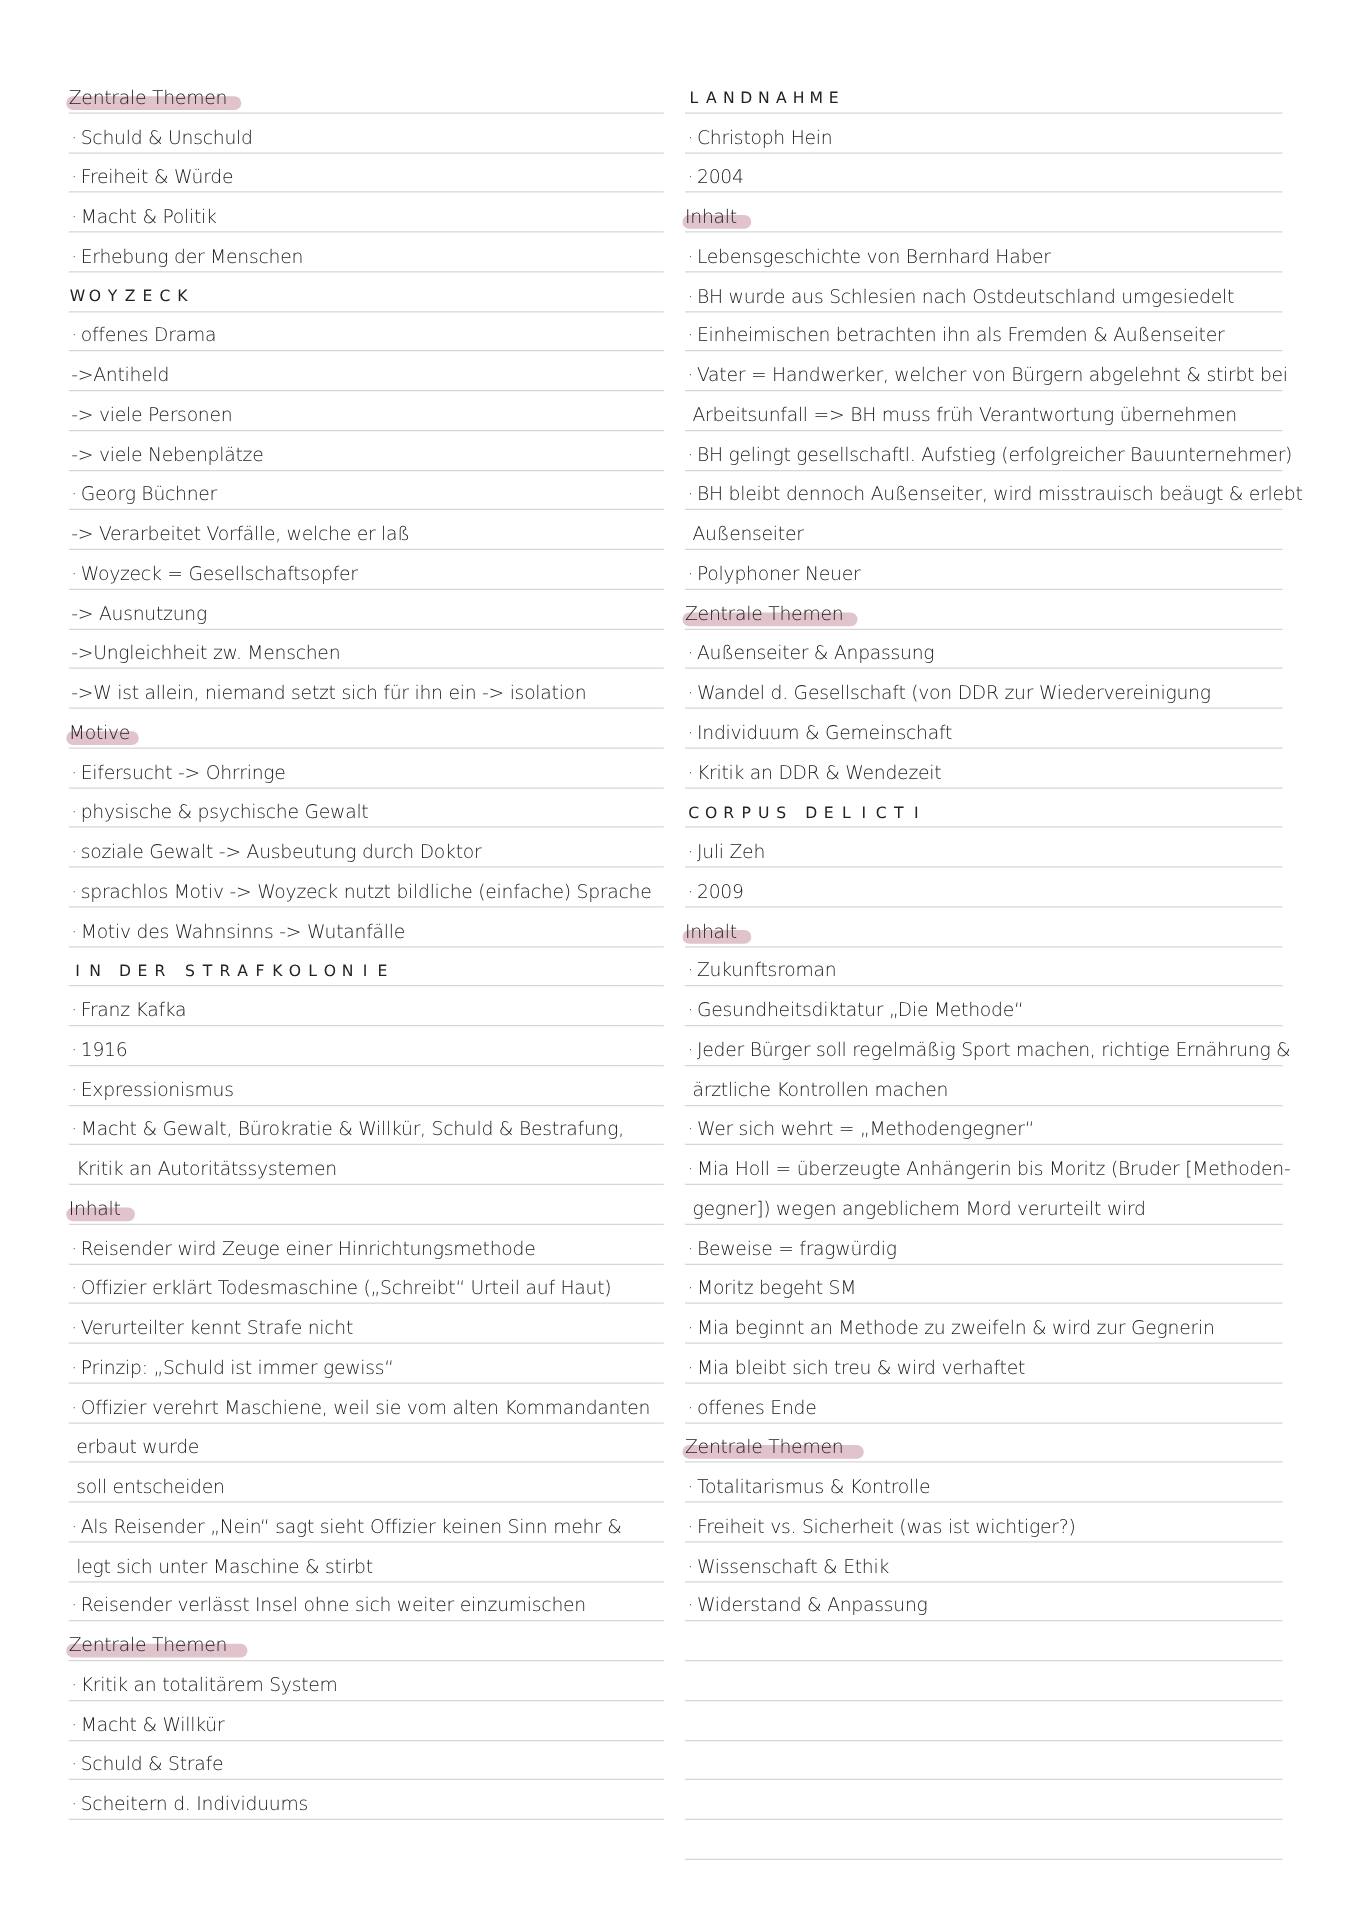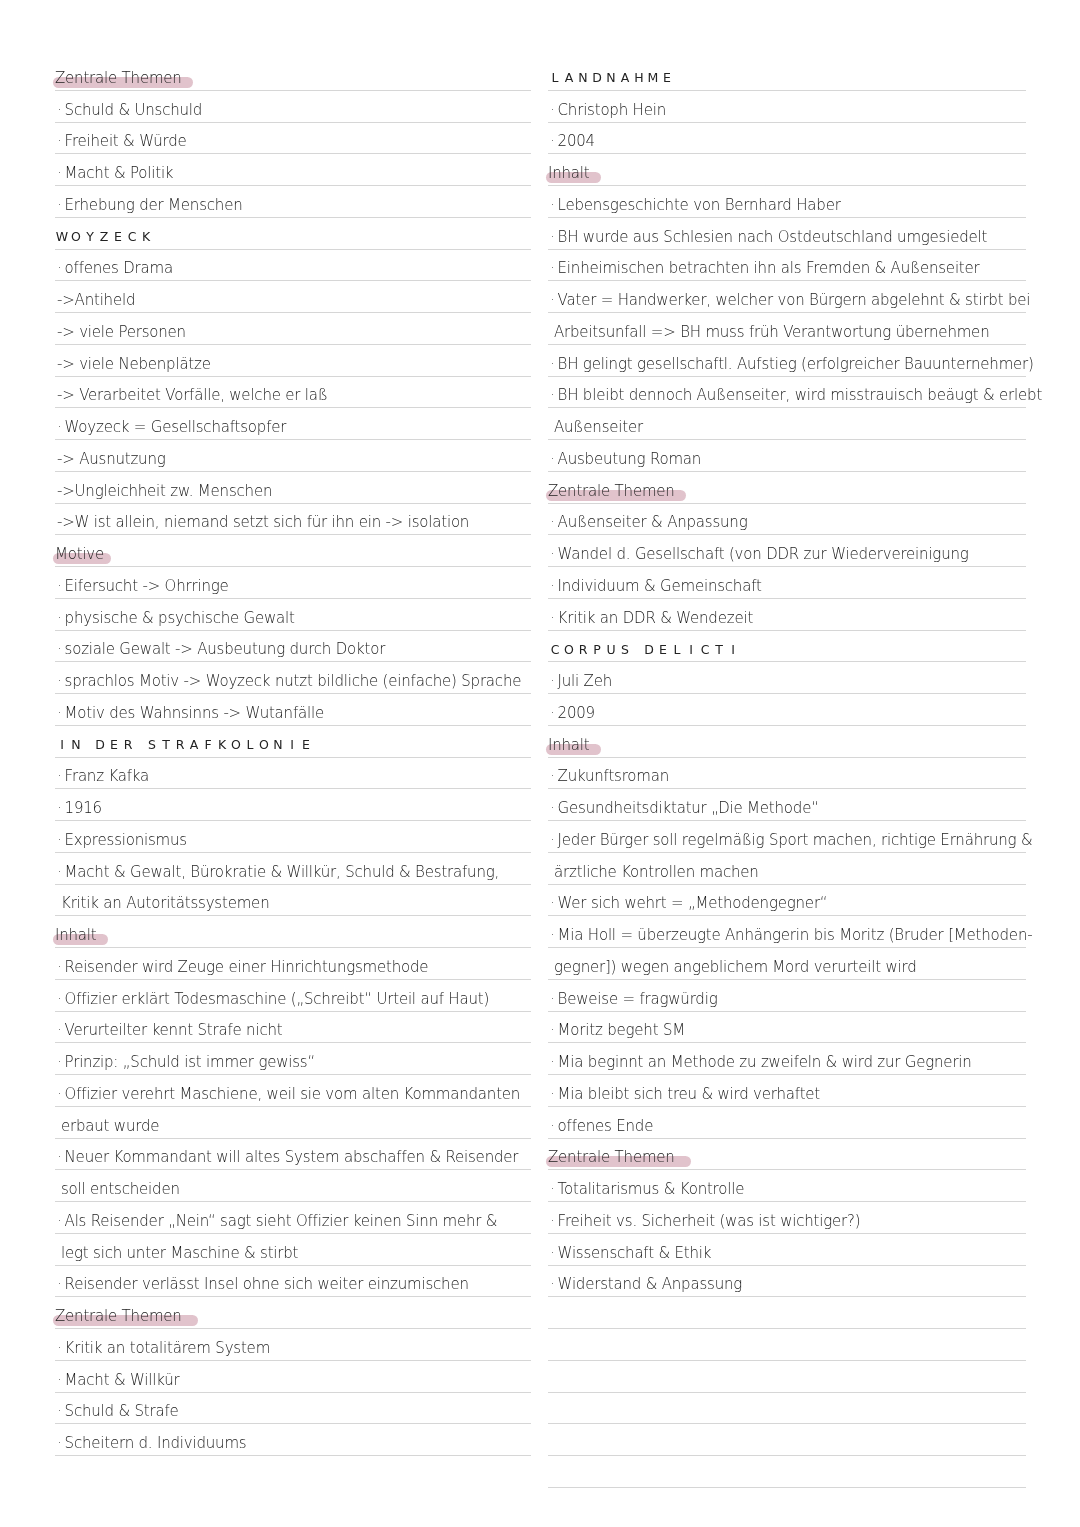--- a/index.html
+++ b/index.html
@@ -61,20 +61,23 @@
     </div>
     <div class="line plain">
       <span class="txt">-&gt;Antiheld</span>
     </div>
     <div class="line plain">
       <span class="txt">-&gt; viele Personen</span>
     </div>
     <div class="line plain">
       <span class="txt">-&gt; viele Nebenplätze</span>
     </div>
+    <div class="line item">
+      <span class="txt">Georg Büchner</span>
+    </div>
     <div class="line plain">
       <span class="txt">-&gt; Verarbeitet Vorfälle, welche er laß</span>
     </div>
     <div class="line item">
       <span class="txt">Woyzeck = Gesellschaftsopfer</span>
     </div>
     <div class="line plain">
       <span class="txt">-&gt; Ausnutzung</span>
     </div>
     <div class="line plain">
@@ -155,23 +158,20 @@
     </div>
     <div class="line item">
       <span class="txt">Prinzip: „Schuld ist immer gewiss“</span>
     </div>
     <div class="line item">
       <span class="txt">Offizier verehrt Maschiene, weil sie vom alten Kommandanten</span>
     </div>
     <div class="line cont">
       <span class="txt">erbaut wurde</span>
     </div>
-    <div class="line item">
-      <span class="txt">Neuer Kommandant will altes System abschaffen &amp; Reisender</span>
-    </div>
     <div class="line cont">
       <span class="txt">soll entscheiden</span>
     </div>
     <div class="line item">
       <span class="txt">Als Reisender „Nein“ sagt sieht Offizier keinen Sinn mehr &amp;</span>
     </div>
     <div class="line cont">
       <span class="txt">legt sich unter Maschine &amp; stirbt</span>
     </div>
     <div class="line item">
@@ -236,21 +236,21 @@
     <div class="line item">
       <span class="txt">BH gelingt gesellschaftl. Aufstieg (erfolgreicher Bauunternehmer)</span>
     </div>
     <div class="line item">
       <span class="txt">BH bleibt dennoch Außenseiter, wird misstrauisch beäugt &amp; erlebt</span>
     </div>
     <div class="line cont">
       <span class="txt">Außenseiter</span>
     </div>
     <div class="line item">
-      <span class="txt">Ausbeutung Roman</span>
+      <span class="txt">Polyphoner Neuer</span>
     </div>
     <div class="line heading">
       <div class="hl-heading" style="width: 140px;"></div>
       <span class="txt" style="z-index: 1;">Zentrale Themen</span>
     </div>
     <div class="line item">
       <span class="txt">Außenseiter &amp; Anpassung</span>
     </div>
     <div class="line item">
       <span class="txt">Wandel d. Gesellschaft (von DDR zur Wiedervereinigung</span>

